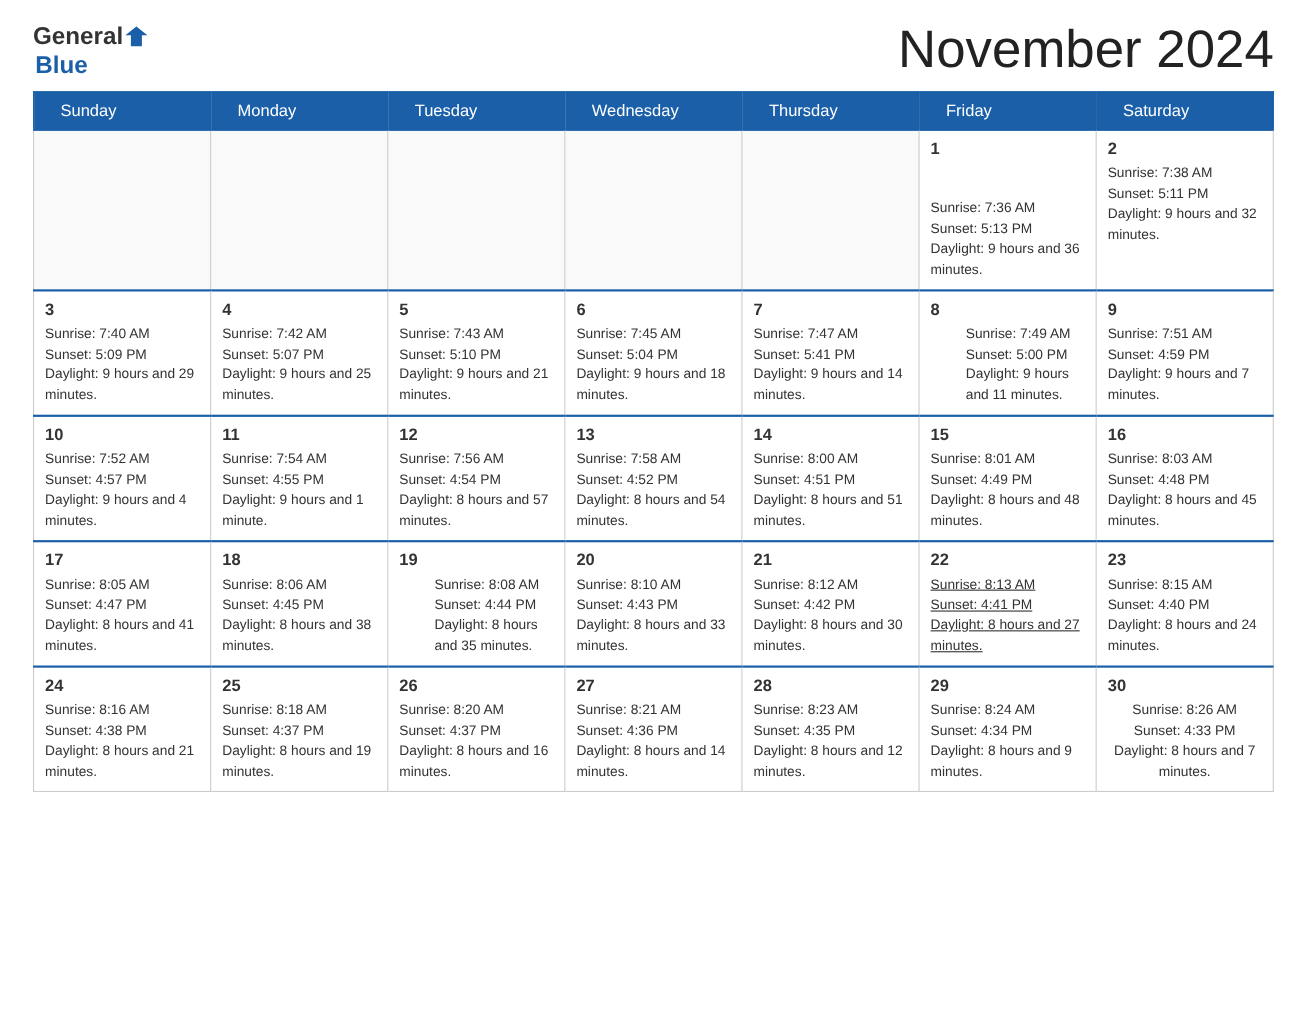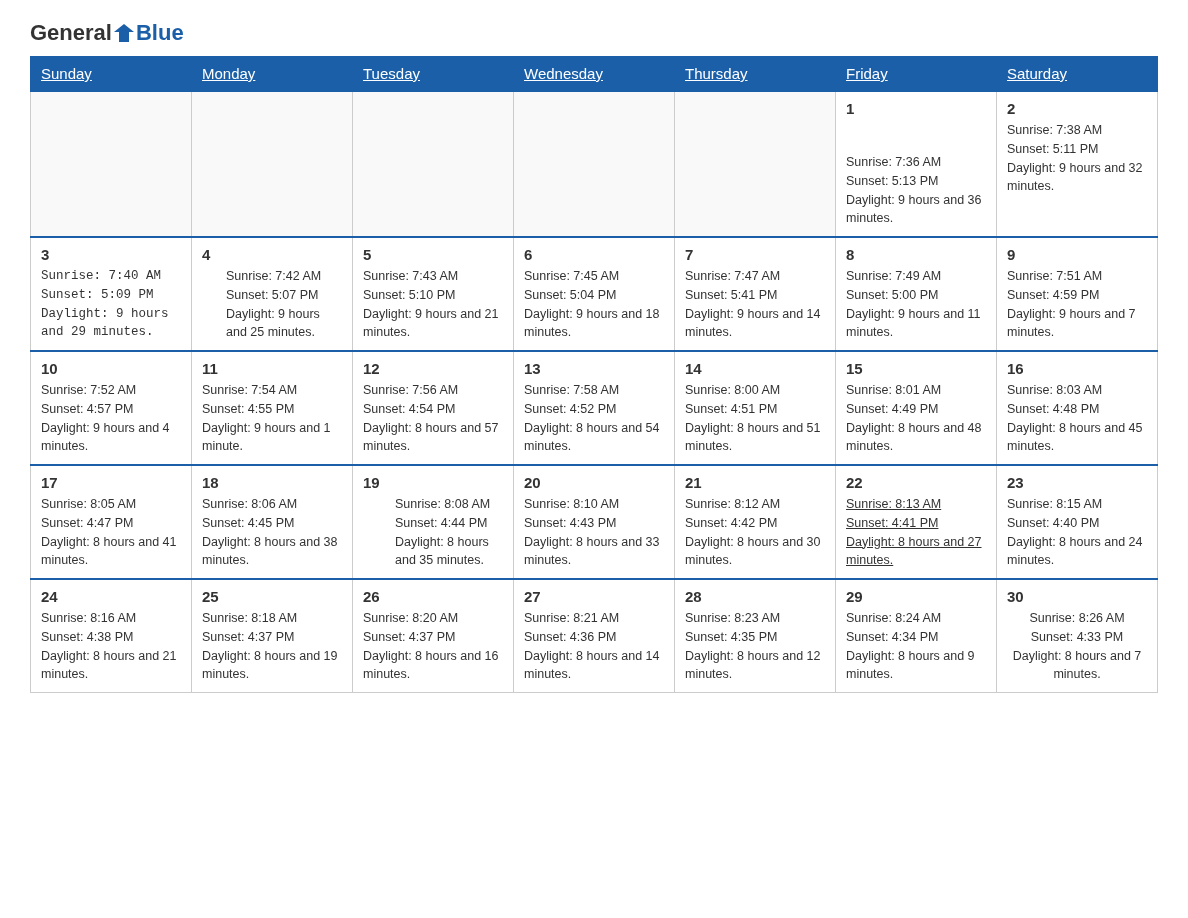--- a/index.html
+++ b/index.html
@@ -10,21 +10,21 @@
       color: #333;
     }
     .header {
       display: flex;
       justify-content: space-between;
       align-items: flex-start;
       margin-bottom: 10px;
     }
     .logo {
       display: flex;
-      flex-direction: row;
+      flex-direction: column;
       align-items: flex-start;
     }
     .logo-text {
       font-size: 22px;
       font-weight: bold;
       color: #333;
     }
     .logo-line {
       display: flex;
       align-items: center;
@@ -50,26 +50,25 @@
       margin-top: 4px;
     }
     .calendar {
       width: 100%;
       border-collapse: collapse;
       margin-top: 10px;
     }
     .calendar th {
       background-color: #1a5fa8;
       color: #fff;
-      padding: 8px 10px;
+      padding: 8px 24px;
       text-align: left;
       font-size: 15px;
       font-weight: normal;
       border: 1px solid #1a5fa8;
-      text-decoration: underline;
     }
     .calendar td {
       vertical-align: top;
       padding: 8px 10px;
       border: 1px solid #ccc;
       font-size: 13px;
       color: #333;
       width: 14.28%;
       min-height: 90px;
       height: 110px;
@@ -101,20 +100,21 @@
       <span class="logo-text">General</span>
       <svg width="22" height="22" viewBox="0 0 22 22">
         <polygon points="12,2 22,10 17,10 17,20 7,20 7,10 2,10" fill="#1a5fa8"></polygon>
       </svg>
     </div>
     <div>
       <span class="logo-blue">Blue</span>
     </div>
   </div>
   <div class="title-block">
+    <div class="month-title">November 2024</div>
   </div>
 </div>
 
 <table class="calendar">
   <thead>
     <tr>
     <th>Sunday</th>
         <th>Monday</th>
         <th>Tuesday</th>
         <th>Wednesday</th>
@@ -139,27 +139,27 @@
         <td>
           <span class="day-num">2</span>
           <div class="day-info" style="white-space: pre-line;">Sunrise: 7:38 AM
 Sunset: 5:11 PM
 Daylight: 9 hours and 32 minutes.</div>
         </td>
       </tr>
       <tr>
         <td>
           <span class="day-num">3</span>
-          <div class="day-info" style="white-space: pre-line; font-family: Liberation Mono, monospace;">Sunrise: 7:40 AM
+          <div class="day-info" style="white-space: pre-line;">Sunrise: 7:40 AM
 Sunset: 5:09 PM
 Daylight: 9 hours and 29 minutes.</div>
         </td>
         <td>
           <span class="day-num">4</span>
-          <div class="day-info" style="white-space: pre-line; margin-left: 24px;">Sunrise: 7:42 AM
+          <div class="day-info" style="white-space: pre-line;">Sunrise: 7:42 AM
 Sunset: 5:07 PM
 Daylight: 9 hours and 25 minutes.</div>
         </td>
         <td>
           <span class="day-num">5</span>
           <div class="day-info" style="white-space: pre-line;">Sunrise: 7:43 AM
 Sunset: 5:10 PM
 Daylight: 9 hours and 21 minutes.</div>
         </td>
         <td>
@@ -169,21 +169,21 @@
 Daylight: 9 hours and 18 minutes.</div>
         </td>
         <td>
           <span class="day-num">7</span>
           <div class="day-info" style="white-space: pre-line;">Sunrise: 7:47 AM
 Sunset: 5:41 PM
 Daylight: 9 hours and 14 minutes.</div>
         </td>
         <td>
           <span class="day-num">8</span>
-          <div class="day-info" style="white-space: pre-line;">Sunrise: 7:49 AM
+          <div class="day-info" style="white-space: pre-line; margin-left: 32px;">Sunrise: 7:49 AM
 Sunset: 5:00 PM
 Daylight: 9 hours and 11 minutes.</div>
         </td>
         <td>
           <span class="day-num">9</span>
           <div class="day-info" style="white-space: pre-line;">Sunrise: 7:51 AM
 Sunset: 4:59 PM
 Daylight: 9 hours and 7 minutes.</div>
         </td>
       </tr>

